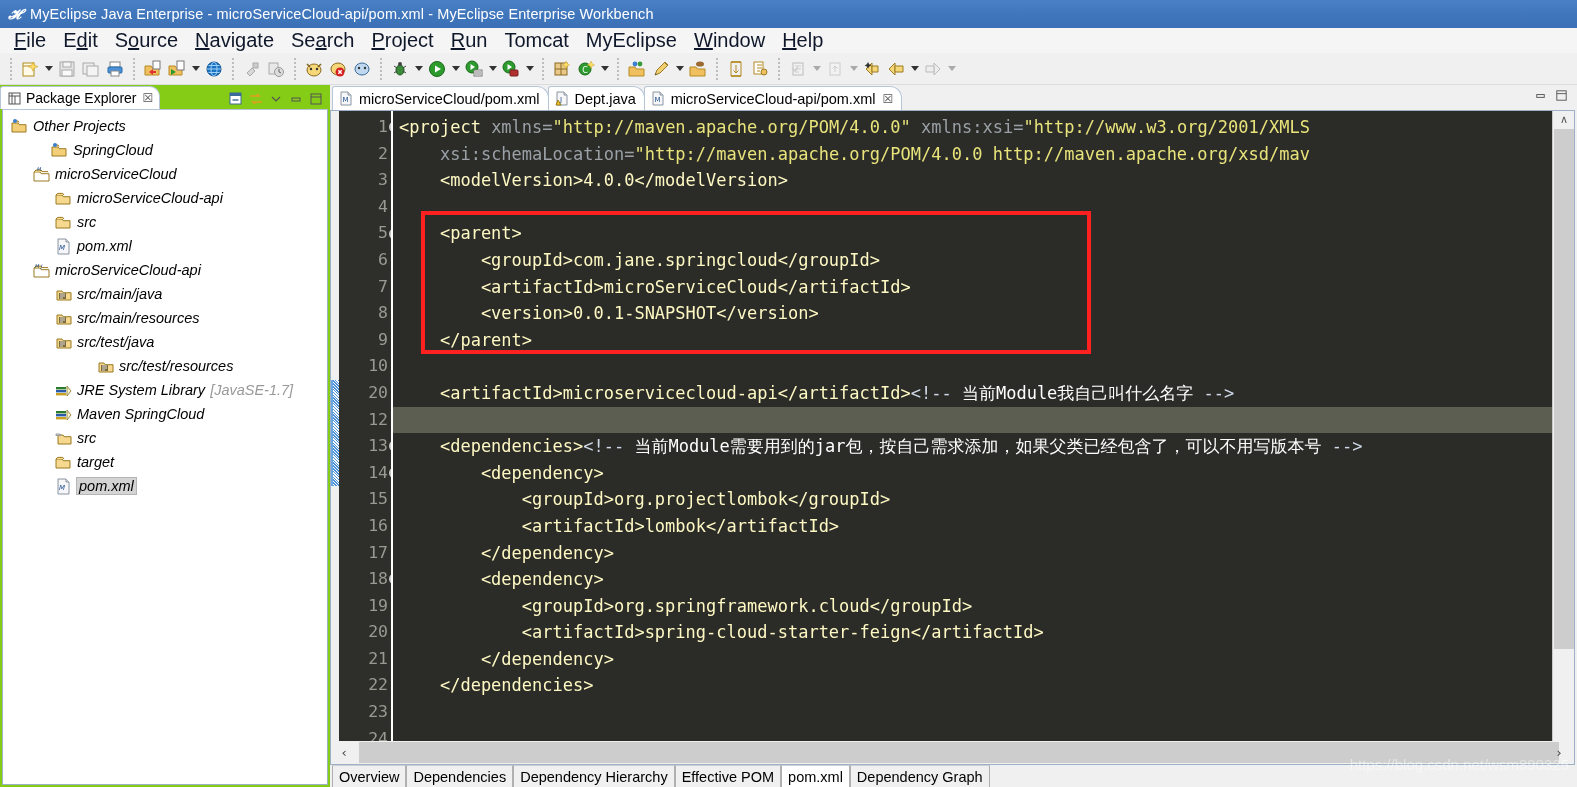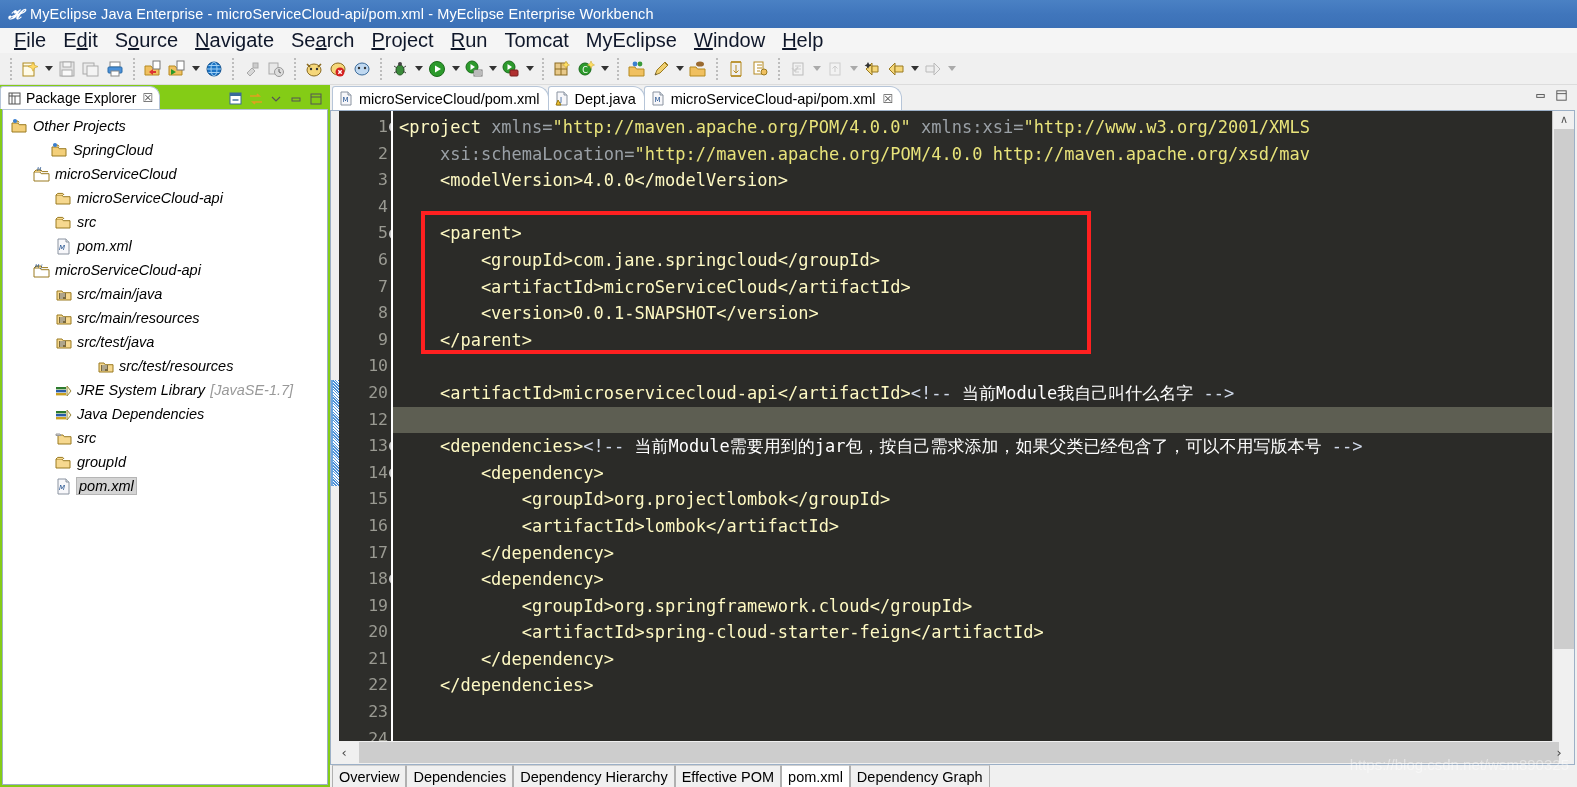--- a/index.html
+++ b/index.html
@@ -770,35 +770,35 @@
             <span class="tlabel">JRE System Library</span>
             <span class="tsuffix">[JavaSE-1.7]</span>
           </div>
           <div class="tnode" style="padding-left: 52px;">
             <span class="tico"><svg viewBox="0 0 17 17" width="17" height="17">
                 <rect x="1" y="5" width="10" height="2.4" fill="#2c7a2c"></rect>
                 <rect x="1" y="8" width="10" height="2.4" fill="#2a5ba8"></rect>
                 <rect x="1" y="11" width="10" height="2.4" fill="#c8a020"></rect>
                 <path d="M12 4l4 5-4 5z" fill="#f6f0d0" stroke="#9a8a40"></path>
               </svg></span>
-            <span class="tlabel">Java Dependencies</span>
+            <span class="tlabel">Maven SpringCloud</span>
           </div>
           <div class="tnode" style="padding-left: 52px;">
             <span class="tico"><svg viewBox="0 0 17 17" width="17" height="17">
                 <path d="M3 5h5l1.2 1.7H16V14H3z" fill="#f6d88f" stroke="#9a7a20"></path>
                 <path d="M1 4h4l1 1.5H1z" fill="#d8d8d8" stroke="#999"></path>
               </svg></span>
             <span class="tlabel">src</span>
           </div>
           <div class="tnode" style="padding-left: 52px;">
             <span class="tico"><svg viewBox="0 0 17 17" width="17" height="17">
                 <path d="M1 5h6l1.2 1.7H15V14H1z" fill="#f6d88f" stroke="#9a7a20"></path>
                 <path d="M1 5l1.8-1.6h5L9 5" fill="#f6d88f" stroke="#9a7a20"></path>
               </svg></span>
-            <span class="tlabel">groupId</span>
+            <span class="tlabel">target</span>
           </div>
           <div class="tnode selected" style="padding-left: 52px;">
             <span class="tico"><svg viewBox="0 0 17 17" width="17" height="17">
                 <path d="M3 1h8l3 3v12H3z" fill="#f7f7fa" stroke="#8a93a0"></path>
                 <path d="M11 1v3h3" fill="#dde3ea" stroke="#8a93a0"></path>
                 <text x="7" y="12" font-size="7" fill="#1a4a8a" text-anchor="middle" font-family="DejaVu Sans">M</text>
               </svg></span>
             <span class="tlabel">pom.xml</span>
           </div>
         </div>

